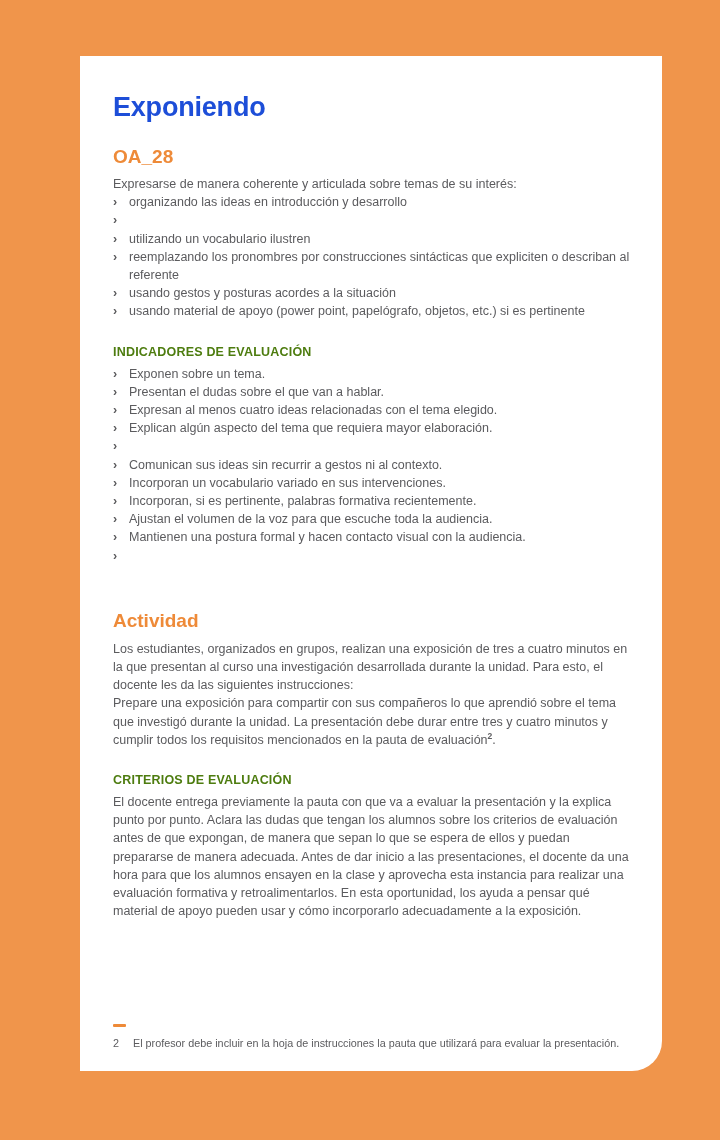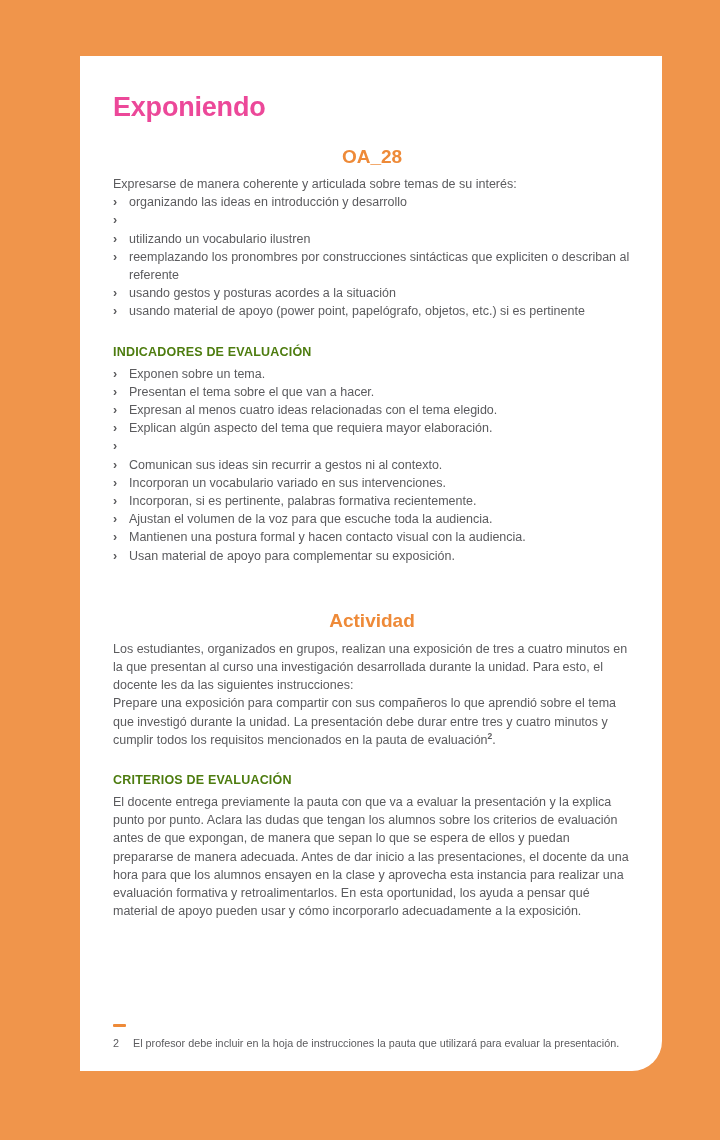--- a/index.html
+++ b/index.html
@@ -30,30 +30,29 @@
     width: 518px;
     color: #5B5B5E;
     font-size: 12.5px;
     line-height: 18.2px;
   }
   .page-title {
     margin: 0 0 24px 0;
     font-size: 27px;
     line-height: 30px;
     font-weight: bold;
-    color: #ec4899;
+    color: #1d4ed8;
     letter-spacing: -0.2px;
   }
   .orange-heading {
     margin: 0 0 7px 0;
     font-size: 19px;
     line-height: 22px;
     font-weight: bold;
     color: #EE8A38;
-    text-align: center;
   }
   .orange-heading.activity {
     margin-top: 45px;
     margin-bottom: 8px;
   }
   .subhead {
     margin: 23px 0 5px 0;
     font-size: 12.5px;
     line-height: 16px;
     font-weight: bold;
@@ -145,21 +144,21 @@
     </ul>
 
     <h3 class="subhead">INDICADORES DE EVALUACIÓN</h3>
     <ul class="bullets">
       <li>
           <span class="marker">›</span>
           <span>Exponen sobre un tema.</span>
         </li>
       <li>
           <span class="marker">›</span>
-          <span>Presentan el tema sobre el que van a hacer.</span>
+          <span>Presentan el dudas sobre el que van a hablar.</span>
         </li>
       <li>
           <span class="marker">›</span>
           <span>Expresan al menos cuatro ideas relacionadas con el tema elegido.</span>
         </li>
       <li>
           <span class="marker">›</span>
           <span>Explican algún aspecto del tema que requiera mayor elaboración.</span>
         </li>
       <li>
@@ -180,21 +179,20 @@
       <li>
           <span class="marker">›</span>
           <span>Ajustan el volumen de la voz para que escuche toda la audiencia.</span>
         </li>
       <li>
           <span class="marker">›</span>
           <span>Mantienen una postura formal y hacen contacto visual con la audiencia.</span>
         </li>
       <li>
           <span class="marker">›</span>
-          <span>Usan material de apoyo para complementar su exposición.</span>
         </li>
     </ul>
 
     <h2 class="orange-heading activity">Actividad</h2>
     <p>Los estudiantes, organizados en grupos, realizan una exposición de tres a cuatro minutos en la que presentan al curso una investigación desarrollada durante la unidad. Para esto, el docente les da las siguientes instrucciones:</p>
     <p><span>Prepare una exposición para compartir con sus compañeros lo que aprendió sobre el tema que investigó durante la unidad. La presentación debe durar entre tres y cuatro minutos y cumplir todos los requisitos mencionados en la pauta de evaluación</span><sup class="fn-ref">2</sup><span>.</span></p>
 
     <h3 class="subhead">CRITERIOS DE EVALUACIÓN</h3>
     <p>El docente entrega previamente la pauta con que va a evaluar la presentación y la explica punto por punto. Aclara las dudas que tengan los alumnos sobre los criterios de evaluación antes de que expongan, de manera que sepan lo que se espera de ellos y puedan prepararse de manera adecuada. Antes de dar inicio a las presentaciones, el docente da una hora para que los alumnos ensayen en la clase y aprovecha esta instancia para realizar una evaluación formativa y retroalimentarlos. En esta oportunidad, los ayuda a pensar qué material de apoyo pueden usar y cómo incorporarlo adecuadamente a la exposición.</p>
 

